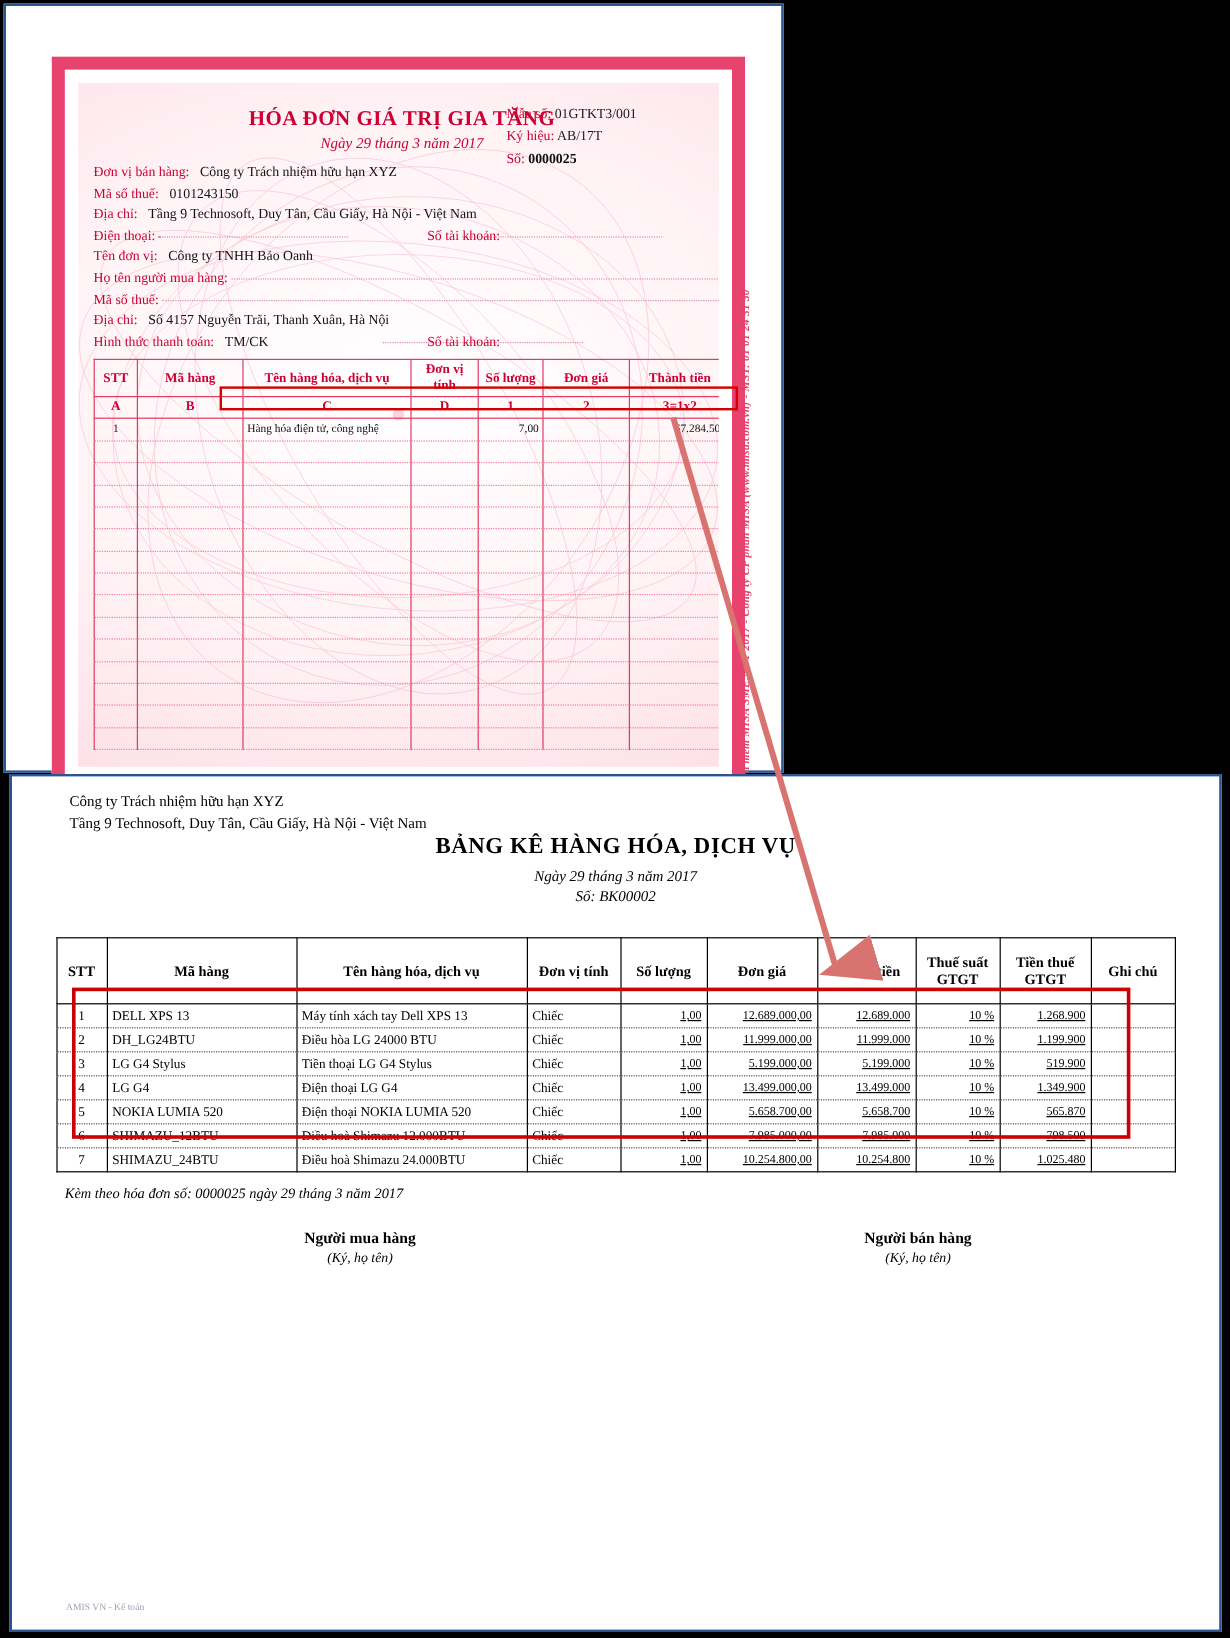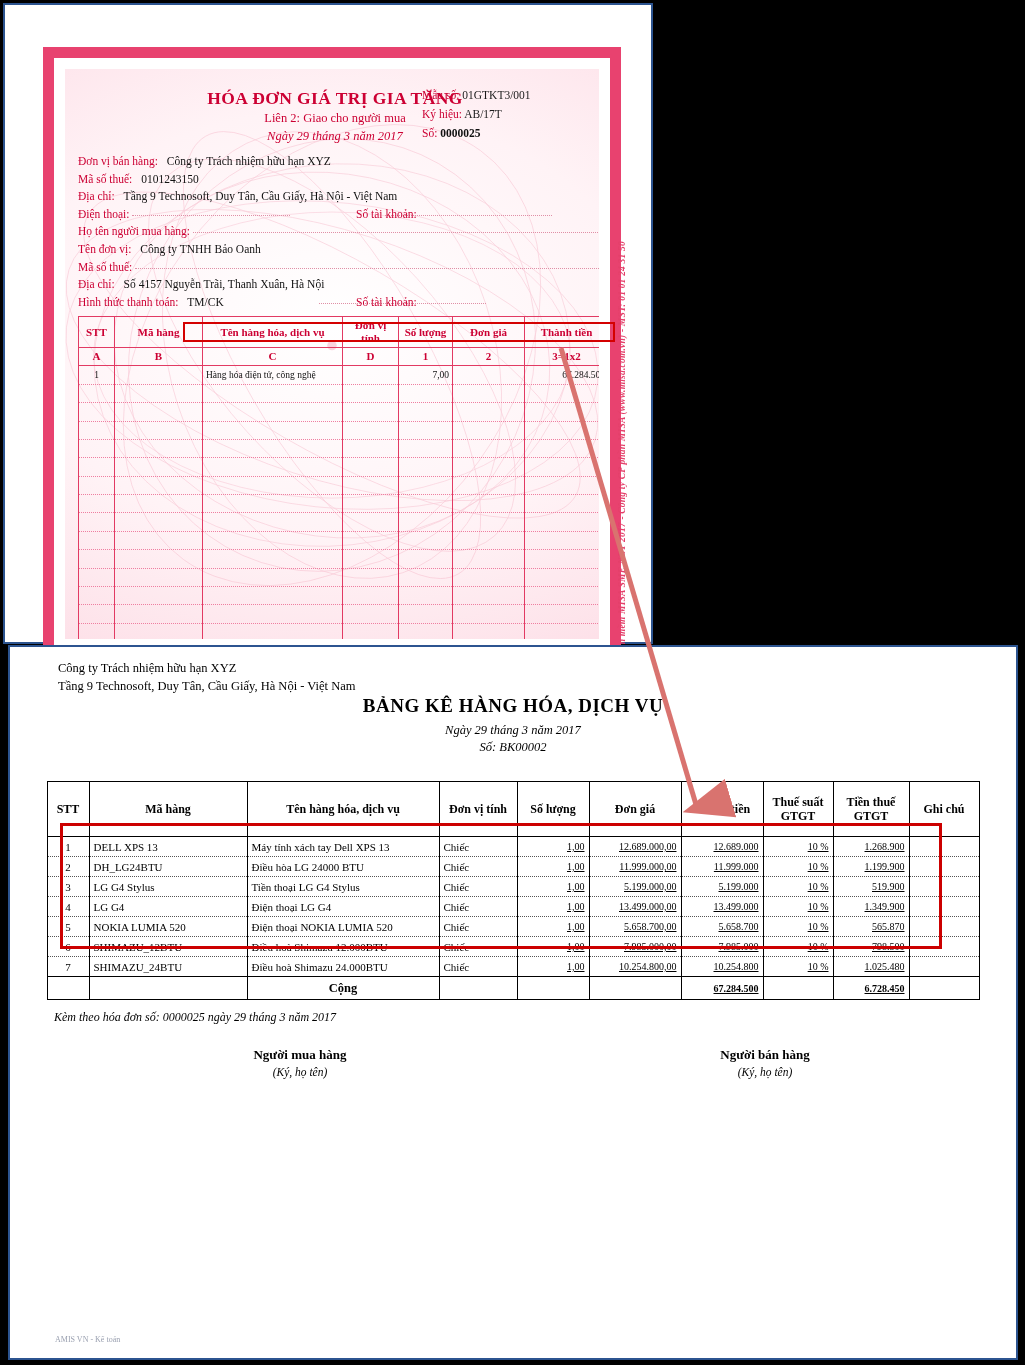--- a/index.html
+++ b/index.html
@@ -155,21 +155,20 @@
           <div class="inv-meta">
             <div><span>Mẫu số:</span>
               <span class="v">01GTKT3/001</span></div>
             <div><span>Ký hiệu:</span>
               <span class="v">AB/17T</span></div>
             <div><span>Số:</span>
               <span class="vb">0000025</span></div>
           </div>
 
           <div class="inv-title">HÓA ĐƠN GIÁ TRỊ GIA TĂNG</div>
-          <div class="inv-sub">Liên 2: Giao cho người mua</div>
           <div class="inv-date">Ngày  29  tháng  3  năm  2017</div>
 
           <div class="inv-lines">
             <div class="row">
               <span>Đơn vị bán hàng:</span>
               <span class="val">Công ty Trách nhiệm hữu hạn XYZ</span>
             </div>
             <div class="row">
               <span>Mã số thuế:</span>
               <span class="val">0101243150</span>
@@ -178,26 +177,26 @@
               <span>Địa chỉ:</span>
               <span class="val">Tầng 9 Technosoft, Duy Tân, Cầu Giấy, Hà Nội - Việt Nam</span>
             </div>
             <div class="row">
               <span>Điện thoại:</span>
               <span class="dots" style="width:158px"></span>
               <span class="right-label">Số tài khoản:</span>
               <span class="dots" style="width:167px;margin-left:92px"></span>
             </div>
             <div class="row">
+              <span>Tên đơn vị:</span>
+              <span class="val">Công ty TNHH Bảo Oanh</span>
+            </div>
+            <div class="row">
               <span>Họ tên người mua hàng:</span>
               <span class="dots" style="width:405px"></span>
-            </div>
-            <div class="row">
-              <span>Tên đơn vị:</span>
-              <span class="val">Công ty TNHH Bảo Oanh</span>
             </div>
             <div class="row">
               <span>Mã số thuế:</span>
               <span class="dots" style="width:478px"></span>
             </div>
             <div class="row">
               <span>Địa chỉ:</span>
               <span class="val">Số 4157 Nguyễn Trãi, Thanh Xuân, Hà Nội</span>
             </div>
             <div class="row">
@@ -500,32 +499,20 @@
             <td>SHIMAZU_24BTU</td>
             <td>Điều hoà Shimazu 24.000BTU</td>
             <td>Chiếc</td>
             <td class="n">1,00</td>
             <td class="n">10.254.800,00</td>
             <td class="n">10.254.800</td>
             <td class="n">10 %</td>
             <td class="n">1.025.480</td>
             <td>&nbsp;</td>
           </tr>
-          <tr class="sum">
-            <td>&nbsp;</td>
-            <td>&nbsp;</td>
-            <td class="sumlabel">Cộng</td>
-            <td>&nbsp;</td>
-            <td>&nbsp;</td>
-            <td>&nbsp;</td>
-            <td class="n">67.284.500</td>
-            <td>&nbsp;</td>
-            <td class="n">6.728.450</td>
-            <td>&nbsp;</td>
-          </tr>
         </tbody>
     </table>
 
     <div class="bk-attached">Kèm theo hóa đơn số: 0000025 ngày 29 tháng 3 năm 2017</div>
 
     <div class="sign-wrap">
       <div class="sign" style="left:150px">
         <div class="t">Người mua hàng</div>
         <div class="s">(Ký, họ tên)</div>
       </div>

